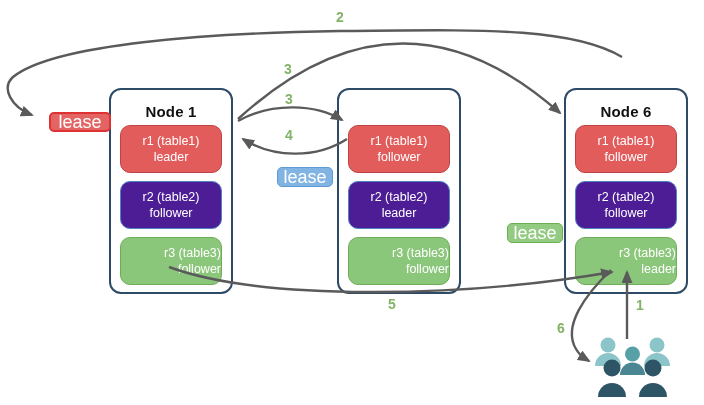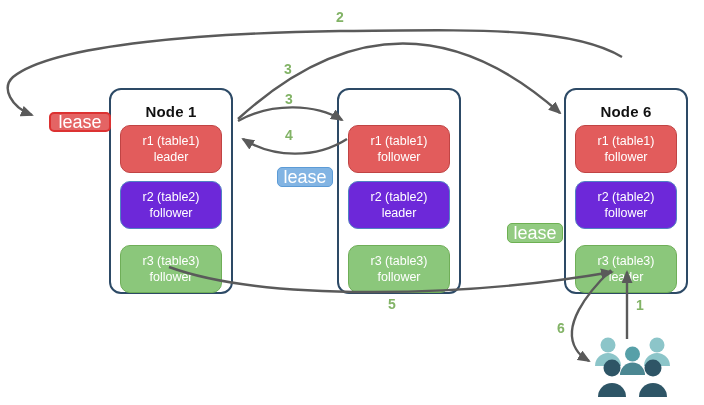--- a/index.html
+++ b/index.html
@@ -14,23 +14,23 @@
   .node-title{
     text-align:center;font-weight:bold;font-size:15px;color:#111;
     margin-top:13px;letter-spacing:.2px;
   }
   .replica{
     position:absolute;left:9px;width:102px;height:48px;border-radius:10px;
     display:flex;flex-direction:column;align-items:center;justify-content:center;
     color:#fff;font-size:12.5px;line-height:1.3;text-align:center;box-sizing:border-box;
   }
   .replica.red{background:#e25c5c;border:1.5px solid #c04444;}
-  .replica.blue{background:#6d28d9;border:1.5px solid #5182c3;}
+  .replica.blue{background:#4c1d95;border:1.5px solid #5182c3;}
   .replica.green{background:#8bc77b;border:1.5px solid #6fae58;}
-  .r-top{top:35px;} .r-mid{top:91px;} .r-bot{top:155px;}
+  .r-top{top:35px;} .r-mid{top:91px;} .r-bot{top:147px;align-items:flex-end;}
 
   .lease{
     position:absolute;height:20px;border-radius:5px;color:#fff;font-size:18px;
     display:flex;align-items:center;justify-content:center;box-sizing:border-box;z-index:4;
   }
   .lease.red{left:49px;top:112px;width:62px;background:#e46464;border:2px solid #dc3232;}
   .lease.blue{left:277px;top:167px;width:56px;background:#82b4e3;border:1.5px solid #5c9bd6;}
   .lease.green{left:507px;top:223px;width:56px;background:#93cb82;border:1.5px solid #6db052;}
 
   .step{

